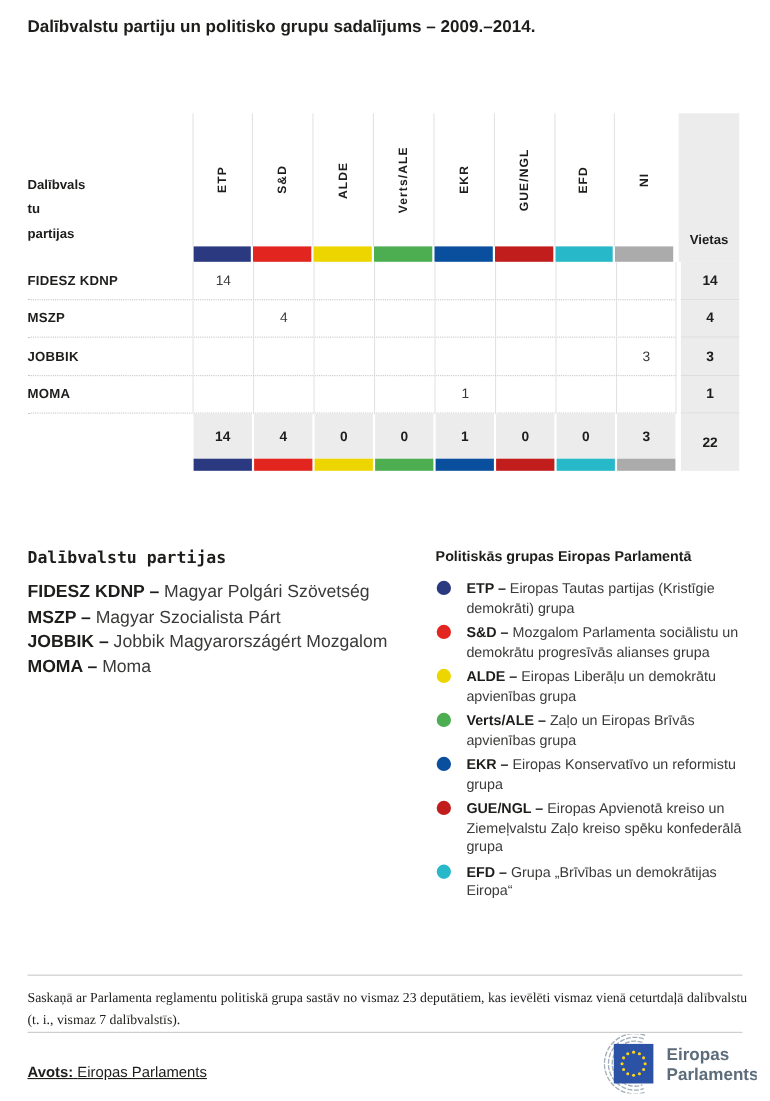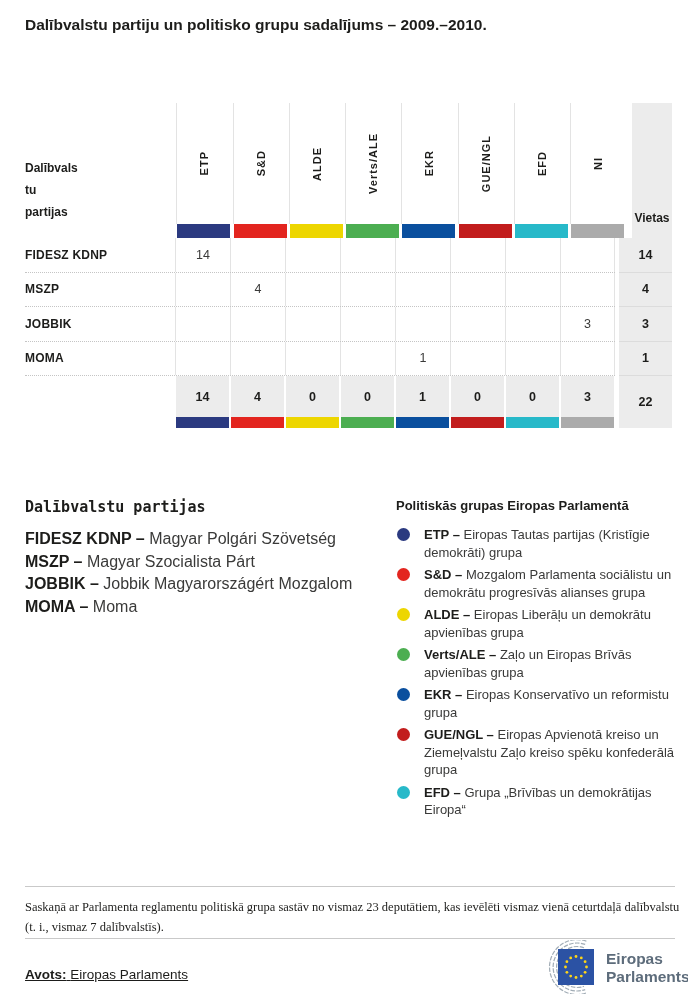--- a/index.html
+++ b/index.html
@@ -12,23 +12,23 @@
   .tbl{position:absolute;left:25px;top:103px;width:647px;}
   .hdr-row,.drow,.trow{display:flex;}
   .corner{width:150px;display:flex;flex-direction:column;justify-content:flex-end;
           padding-bottom:15px;box-sizing:border-box;font-size:12px;font-weight:700;line-height:22px;}
   .gcol{width:55px;display:flex;flex-direction:column;box-sizing:border-box;}
   .ghdr{flex:1;display:flex;align-items:center;justify-content:center;border-left:1px solid #e3e3e3;box-sizing:border-box;}
   .gcol:last-of-type .ghdr{border-right:1px solid #e3e3e3;}
   .ghdr span{writing-mode:vertical-rl;transform:rotate(180deg);font-size:11px;font-weight:700;
              letter-spacing:1px;color:#1d1d1b;white-space:nowrap;}
   .gbar{height:14px;margin:0 1px;}
-  .hdr-row{height:135px;justify-content:space-between;}
+  .hdr-row{height:135px;}
   .vspacer{width:4px;}
-  .vietas-hdr{width:40px;background:#ececec;display:flex;flex-direction:column;justify-content:flex-end;
+  .vietas-hdr{width:55px;background:#ececec;display:flex;flex-direction:column;justify-content:flex-end;
               align-items:center;padding-bottom:13px;box-sizing:border-box;font-size:12px;font-weight:700;}
   .drow{height:34.5px;}
   .drow-main{display:flex;flex:0 0 590px;border-bottom:1px dotted #c5c5c5;box-sizing:border-box;}
   .plabel{width:150px;display:flex;align-items:center;font-size:12px;font-weight:700;letter-spacing:.2px;}
   .dcell{width:55px;display:flex;align-items:center;justify-content:center;font-size:12.5px;color:#3a3a39;
          border-left:1px solid #e3e3e3;box-sizing:border-box;}
   .dcell:last-child{border-right:1px solid #e3e3e3;}
   .vcell{width:53px;background:#ececec;display:flex;align-items:center;justify-content:center;
          font-size:12.5px;font-weight:700;border-bottom:1px solid #dcdcdc;box-sizing:border-box;}
   .trow{height:52px;}
@@ -57,21 +57,21 @@
   .sep1{top:886px;} .sep2{top:938px;}
   .footnote{position:absolute;left:25px;top:897px;width:655px;font-size:12.5px;line-height:20px;color:#1d1d1b;font-family:Liberation Serif, serif;}
   .source{position:absolute;left:25px;top:967px;font-size:13.5px;color:#1d1d1b;text-decoration:underline;}
   .logo{position:absolute;right:12px;top:940px;}
 </style>
 </head>
 <body>
 
 <div class="page">
 
-  <h1 class="title">Dalībvalstu partiju un politisko grupu sadalījums – 2009.–2010.</h1>
+  <h1 class="title">Dalībvalstu partiju un politisko grupu sadalījums – 2009.–2014.</h1>
 
   <div class="tbl">
 
     <div class="hdr-row">
       <div class="corner">
         <div>Dalībvals</div>
         <div>tu</div>
         <div>partijas</div>
       </div>
       <div class="gcol">

